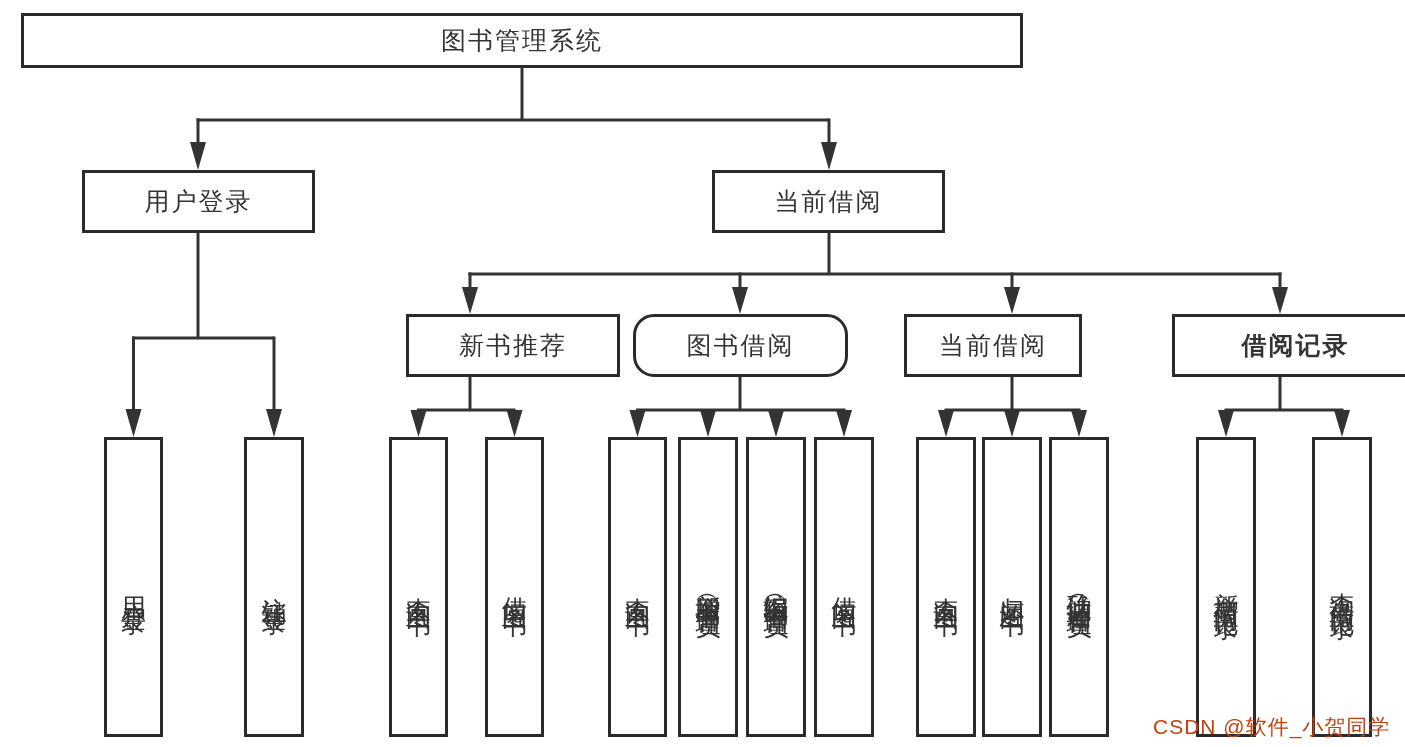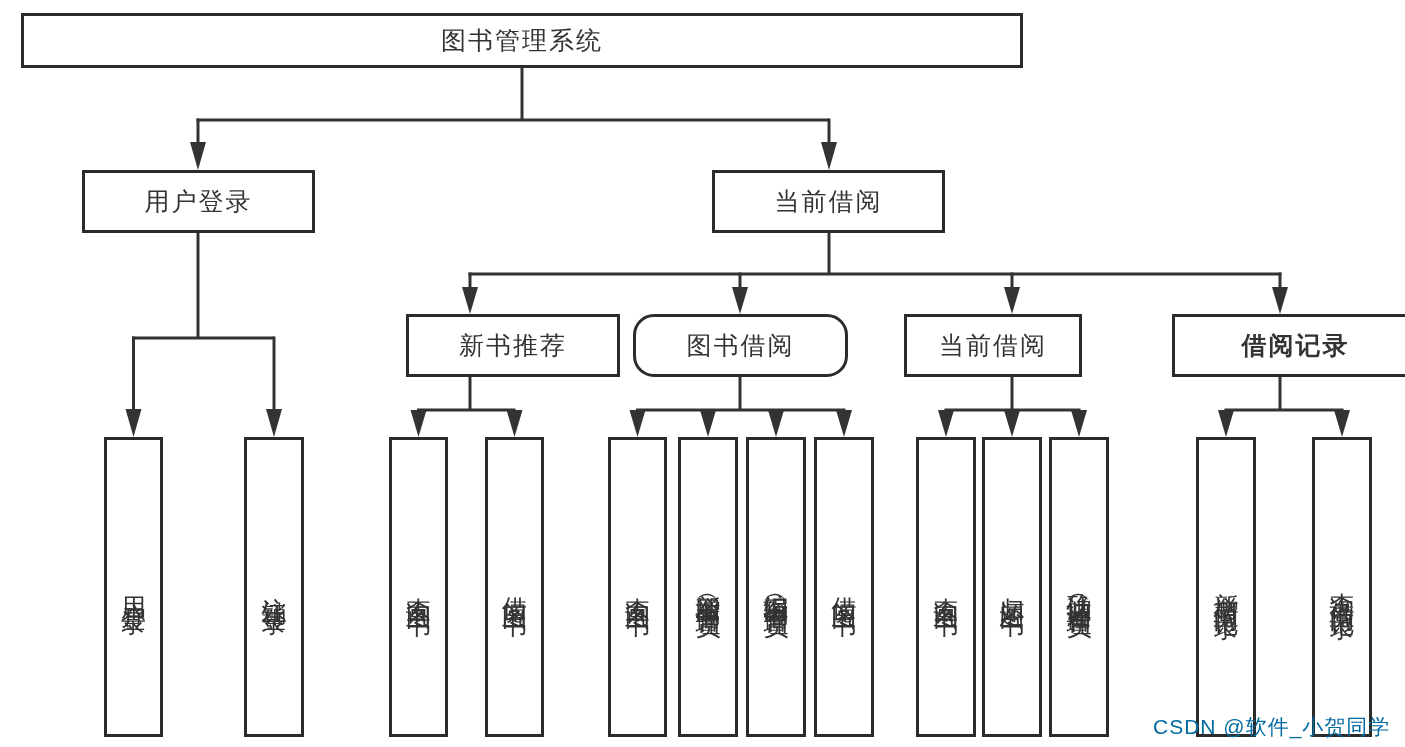--- a/index.html
+++ b/index.html
@@ -47,21 +47,21 @@
     line-height: 1;
   }
   .node.v.long {
     letter-spacing: 3px;
   }
   .watermark {
     position: absolute;
     left: 1153px;
     top: 713px;
     font-size: 21px;
-    color: #0369a1;
+    color: #c2410c;
     letter-spacing: 1px;
     white-space: nowrap;
     z-index: 5;
   }
 </style>
 </head>
 <body>
 
 <div class="canvas">
 

